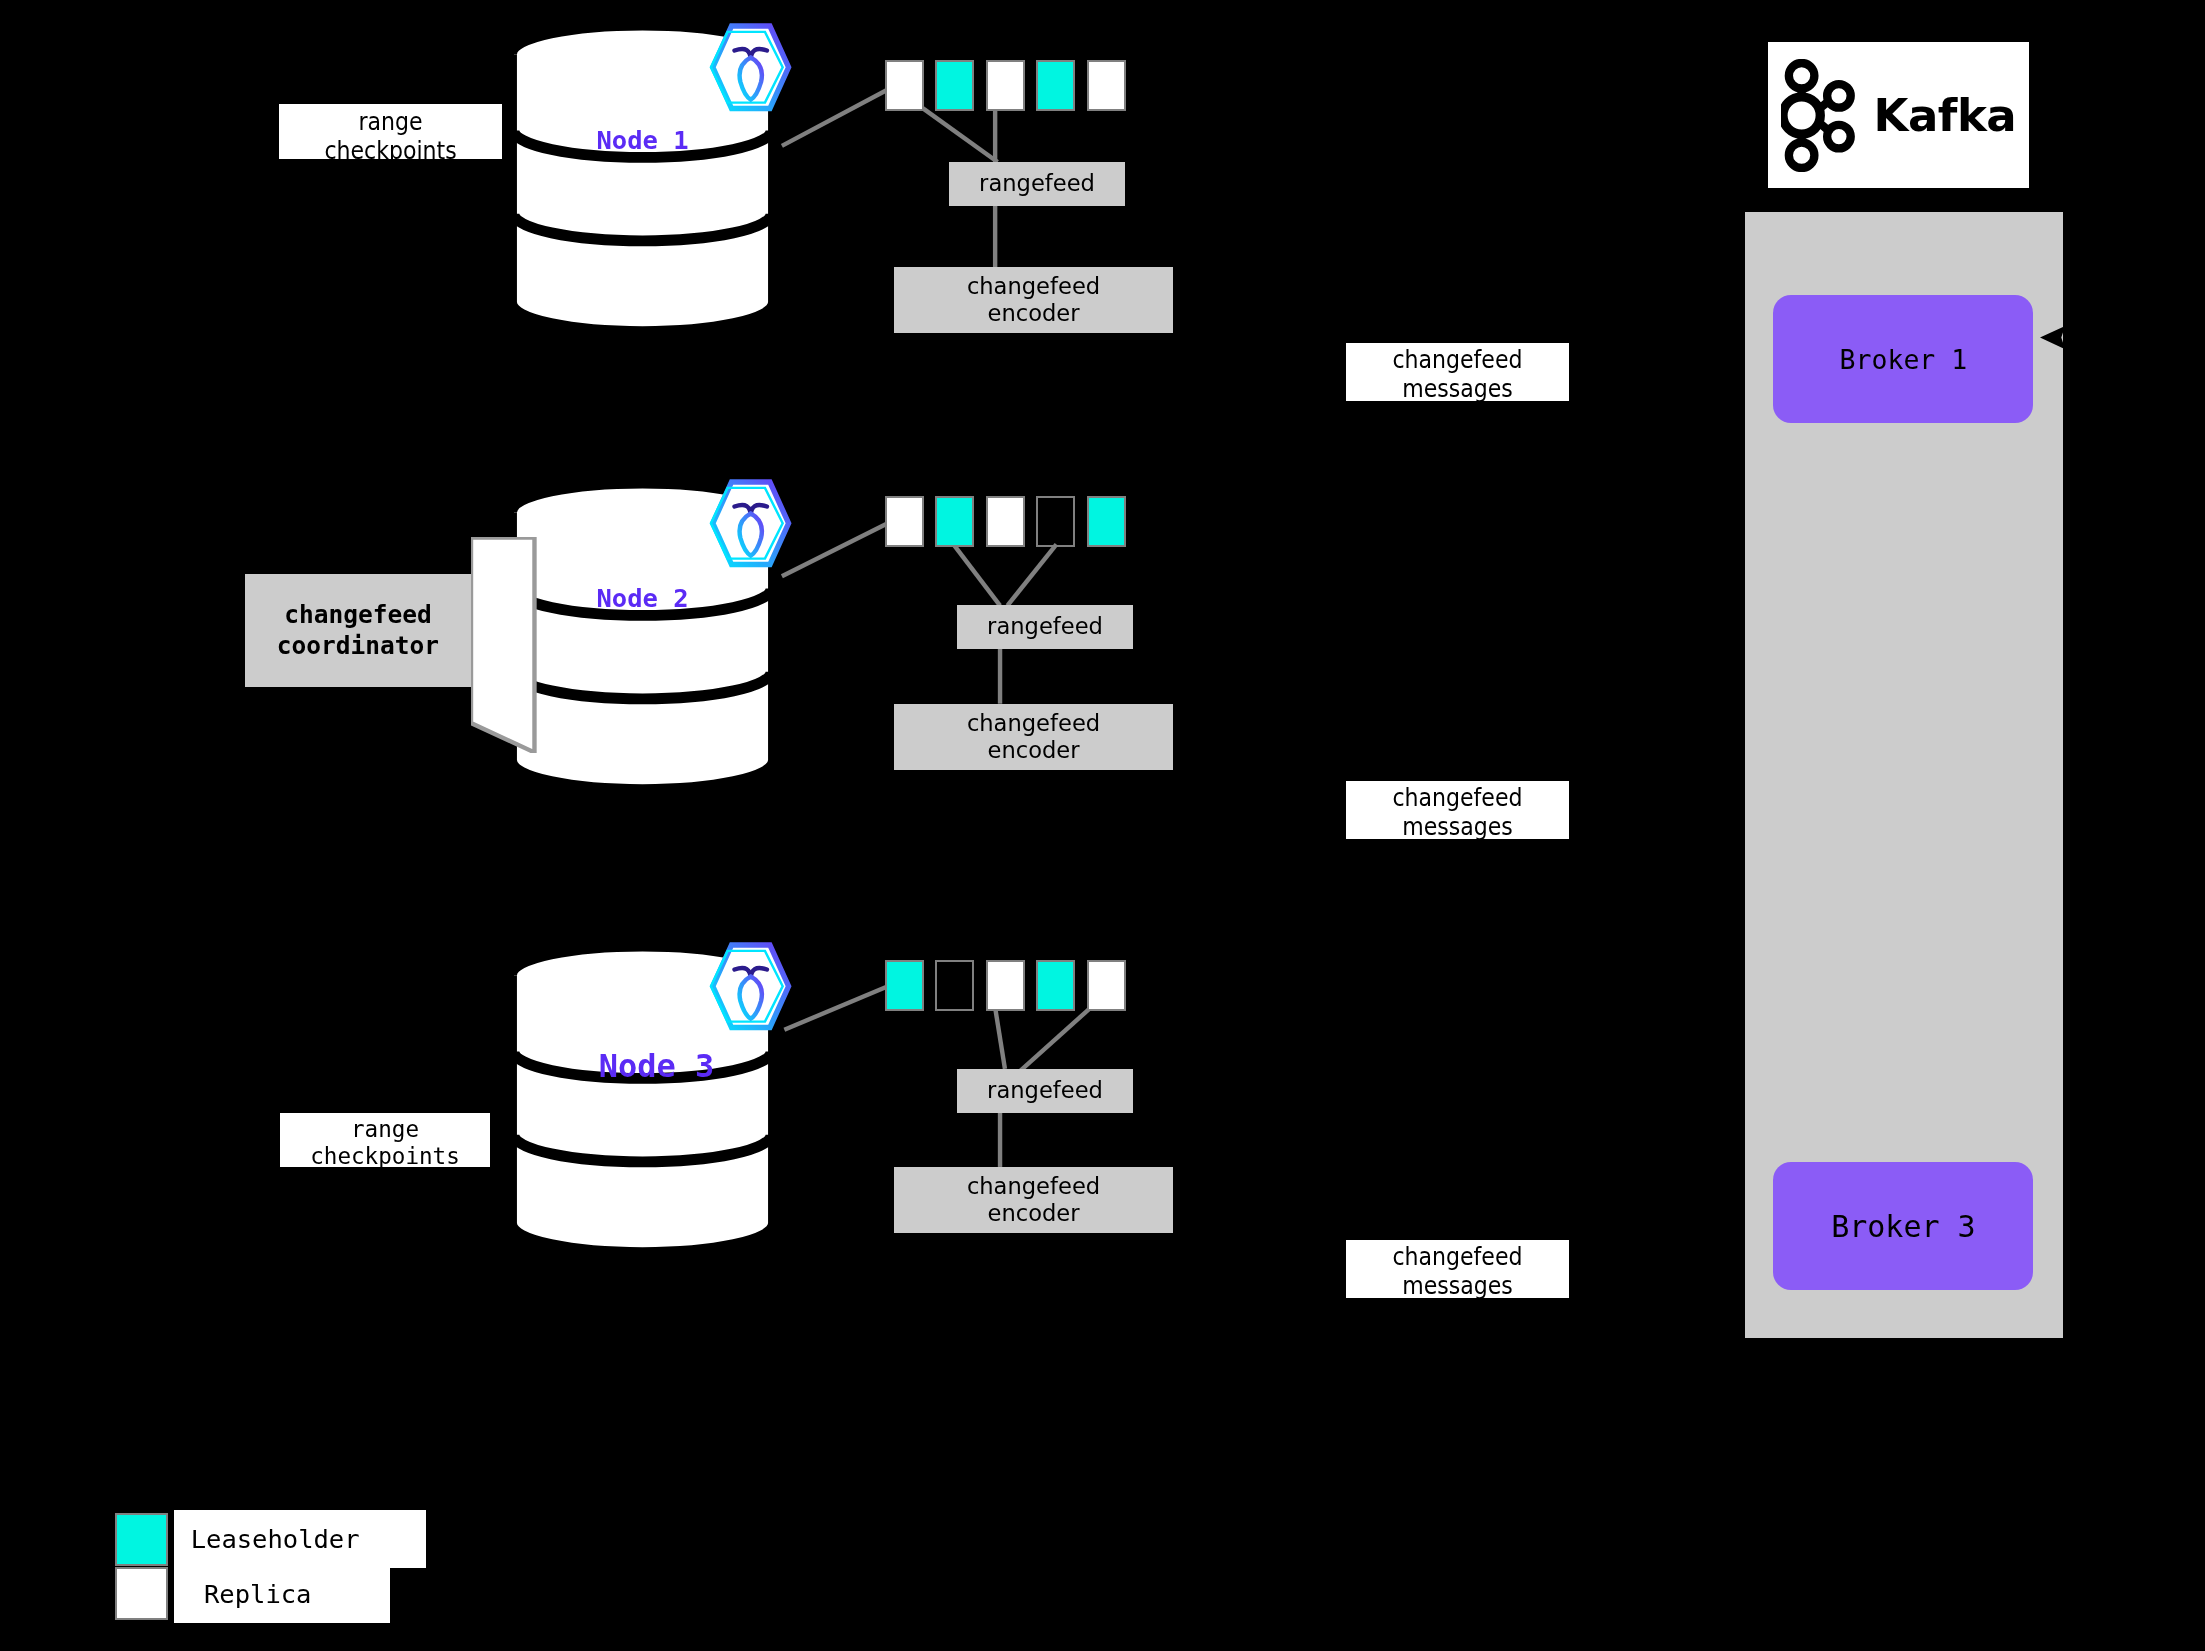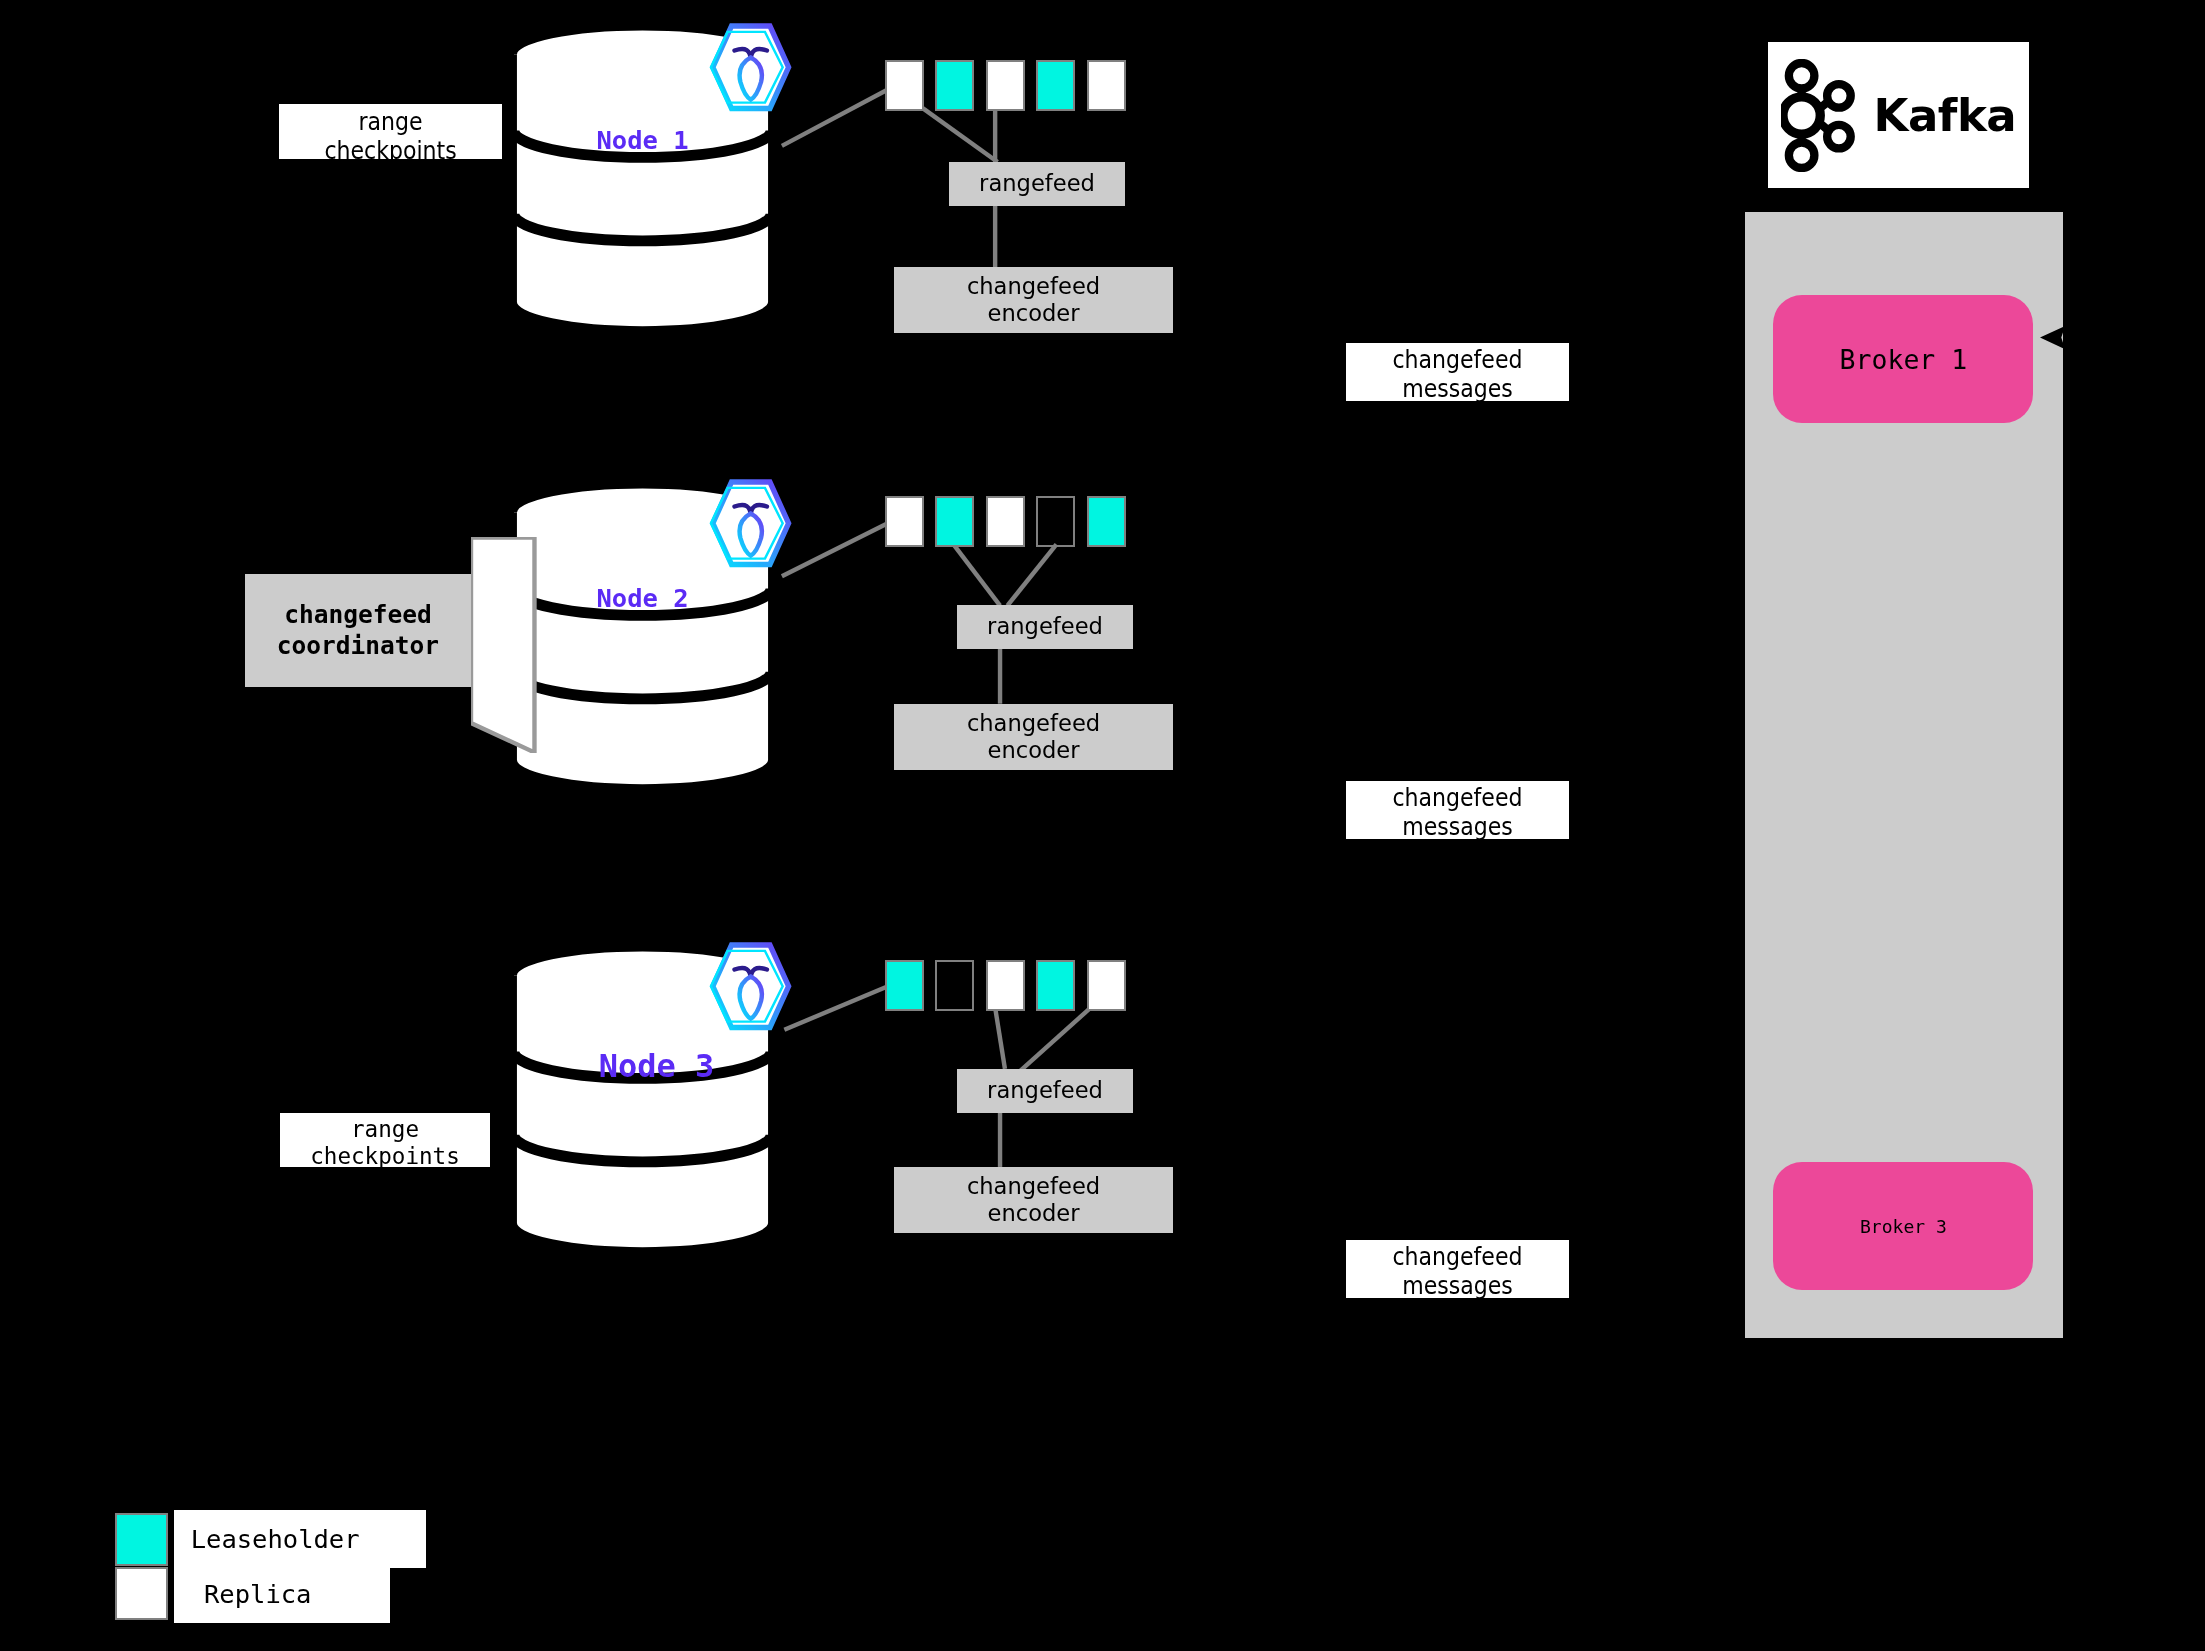--- a/index.html
+++ b/index.html
@@ -94,22 +94,22 @@
     font-family:"DejaVu Sans", sans-serif;
     font-weight:bold;
     color:#000;
     letter-spacing:-0.5px;
   }
 
   
   .clusterpanel{background:#cccccc;}
   .brokerbox{
     position:absolute;
-    background:#ec4899;
-    border-radius:29px;
+    background:#8b5cf6;
+    border-radius:18px;
     display:flex;
     align-items:center;
     justify-content:center;
     color:#000;
     font-family:"DejaVu Sans Mono", monospace;
     white-space:pre;
   }
 
   
   .pill{
@@ -293,21 +293,21 @@
       <line x1="42" y1="60" x2="42" y2="77" stroke="#000" stroke-width="17"></line>
       <line x1="42" y1="153" x2="42" y2="170" stroke="#000" stroke-width="17"></line>
       <line x1="76" y1="103" x2="98" y2="85" stroke="#000" stroke-width="17"></line>
       <line x1="76" y1="128" x2="98" y2="147" stroke="#000" stroke-width="17"></line>
     </svg>
     <span class="kafkaword" style="font-size:45px;margin-left:11.8px;">Kafka</span>
   </div>
 
   <div class="clusterpanel abs" style="left:1745px;top:212px;width:318px;height:1126px;">
     <div class="brokerbox" style="left:28.4px;top:83px;width:260px;height:128px;font-size:26.5px;">Broker 1</div>
-    <div class="brokerbox" style="left:28.4px;top:950px;width:260px;height:128px;font-size:18px;">Broker 3</div>
+    <div class="brokerbox" style="left:28.4px;top:950px;width:260px;height:128px;font-size:30px;">Broker 3</div>
   </div>
 
   <svg class="abs" style="left:2040px;top:324px;width:29px;height:29px;" viewBox="0 0 60 60" width="29" height="29">
     <polygon points="0,28 52,4 44,28 52,52" fill="#000"></polygon>
   </svg>
 
 
   <div>
     <div class="legend-sw leaseholder" style="left:115px;top:1513px;width:53px;height:53px;background:#00F5E1;"></div>
     <div class="legend-label" style="left:174px;top:1510px;width:235px;height:58px;font-size:25.5px;">Leaseholder</div>

